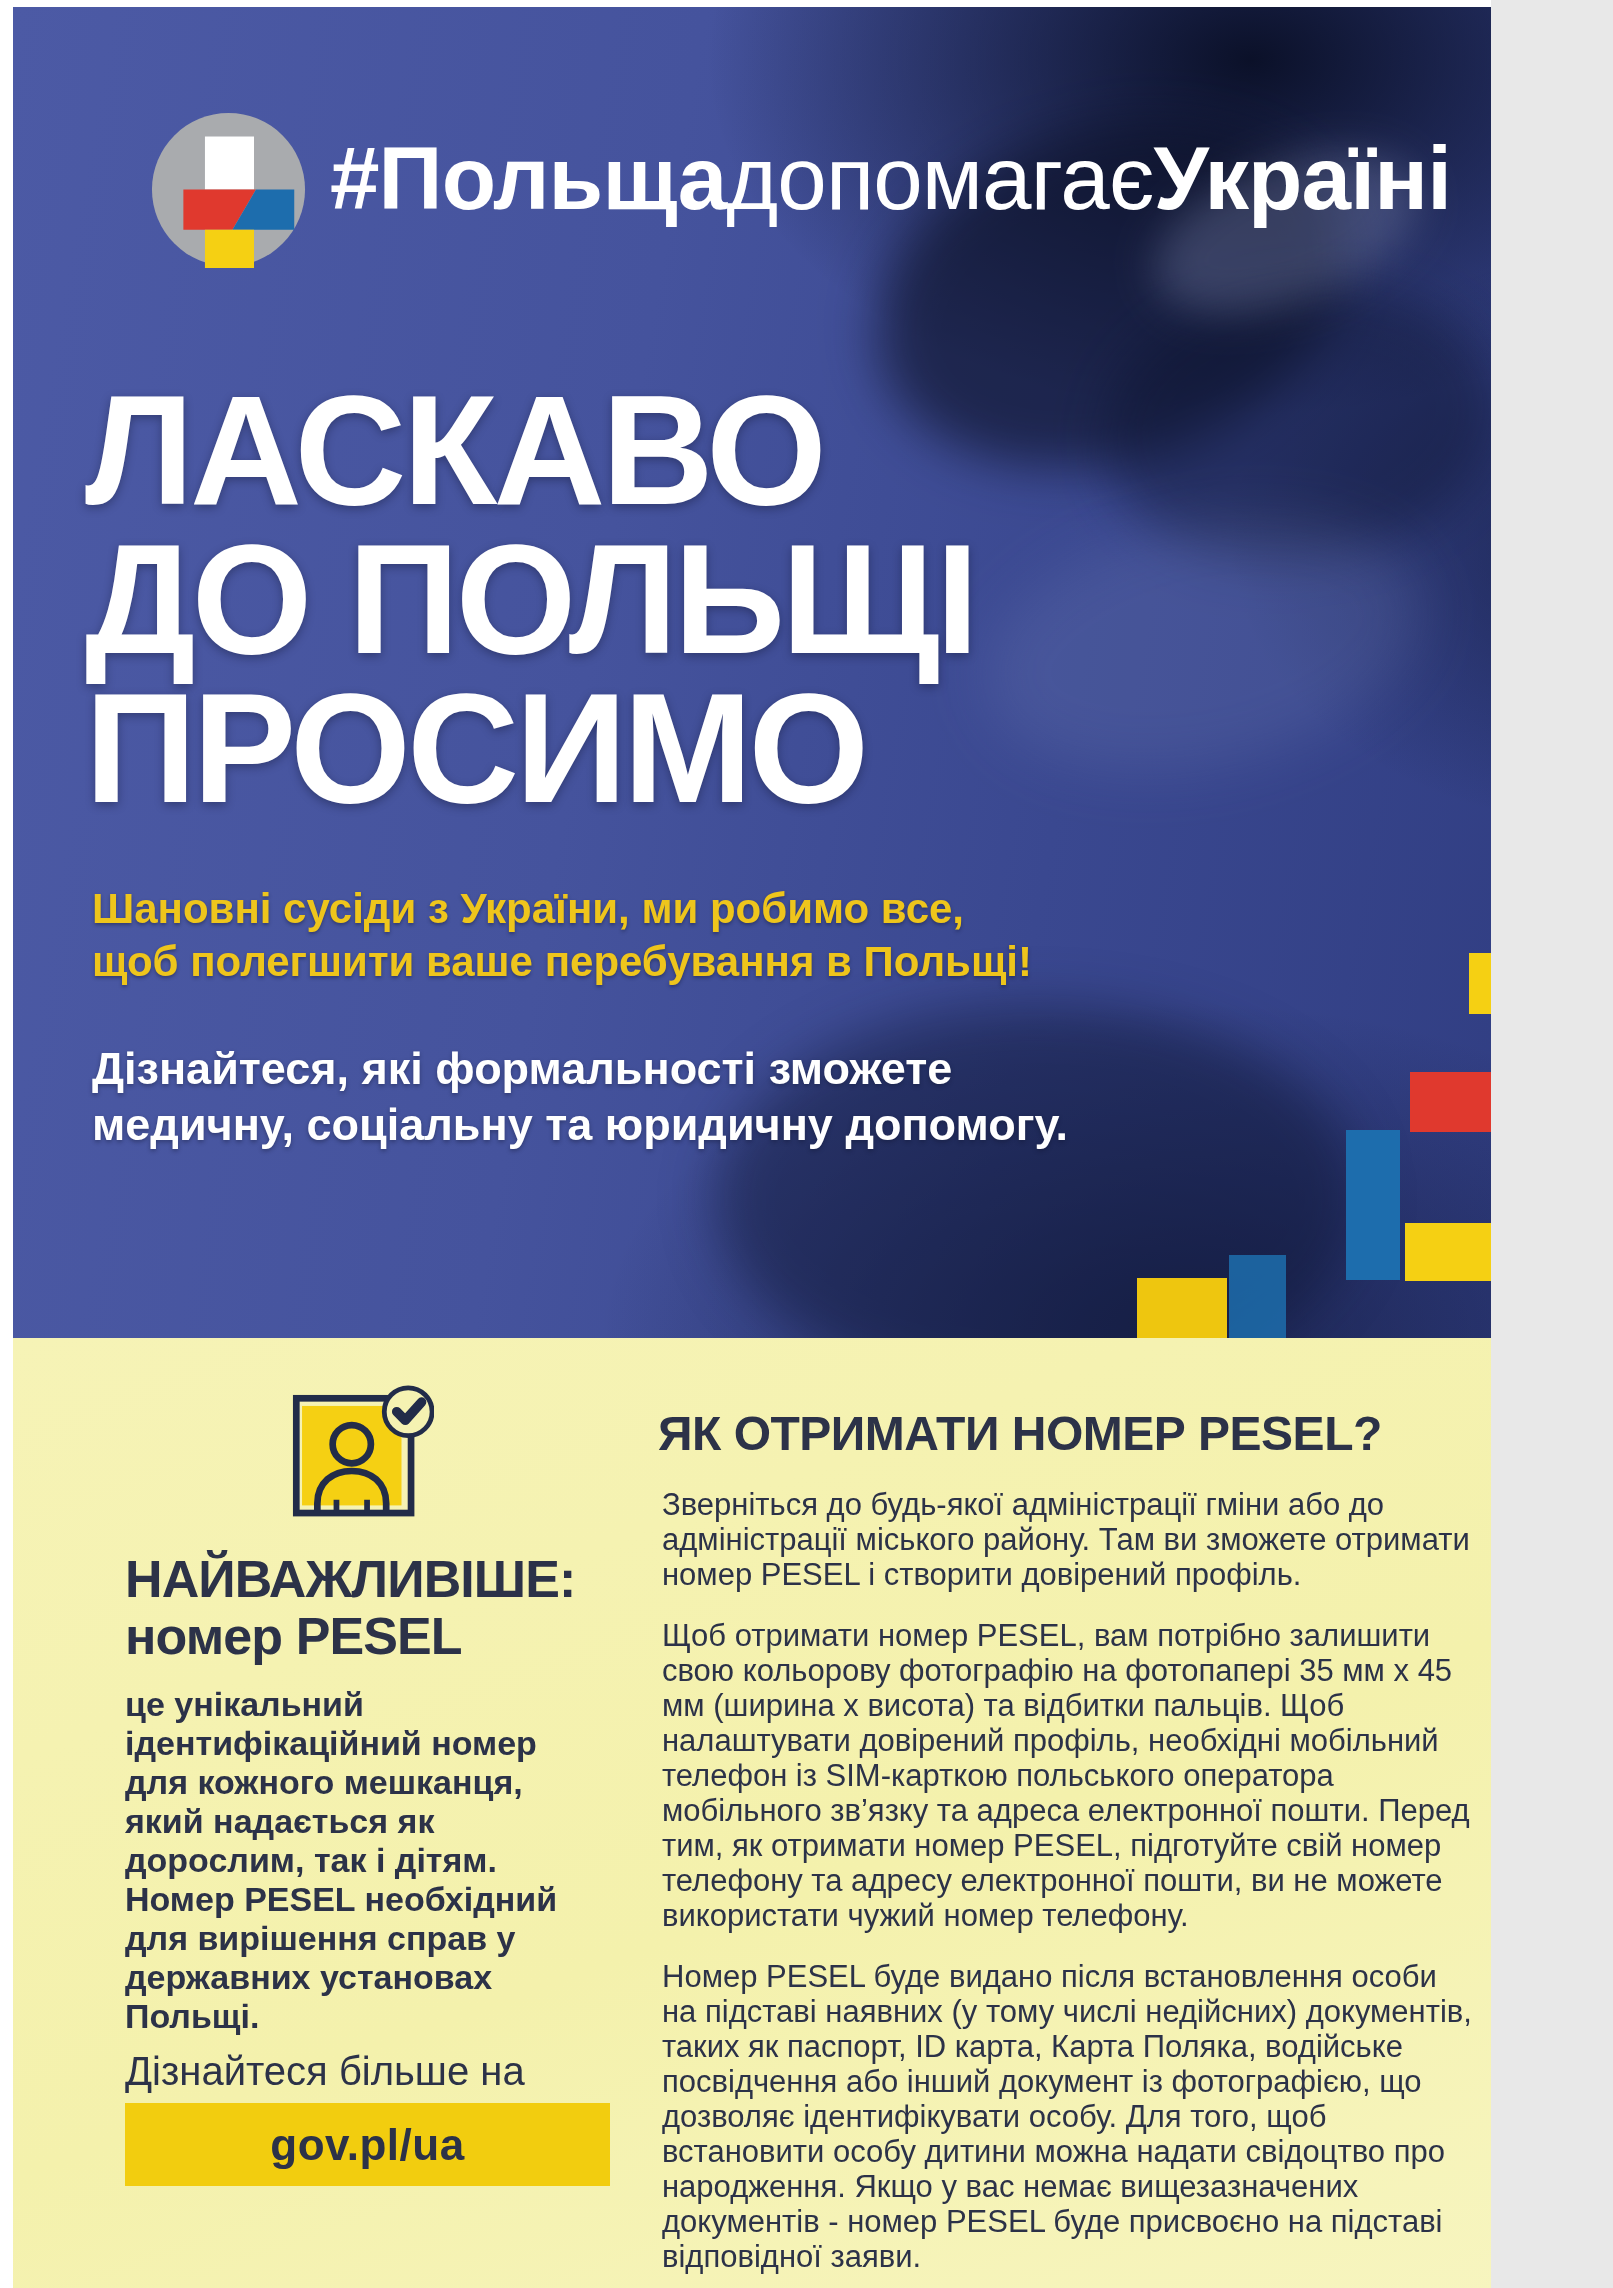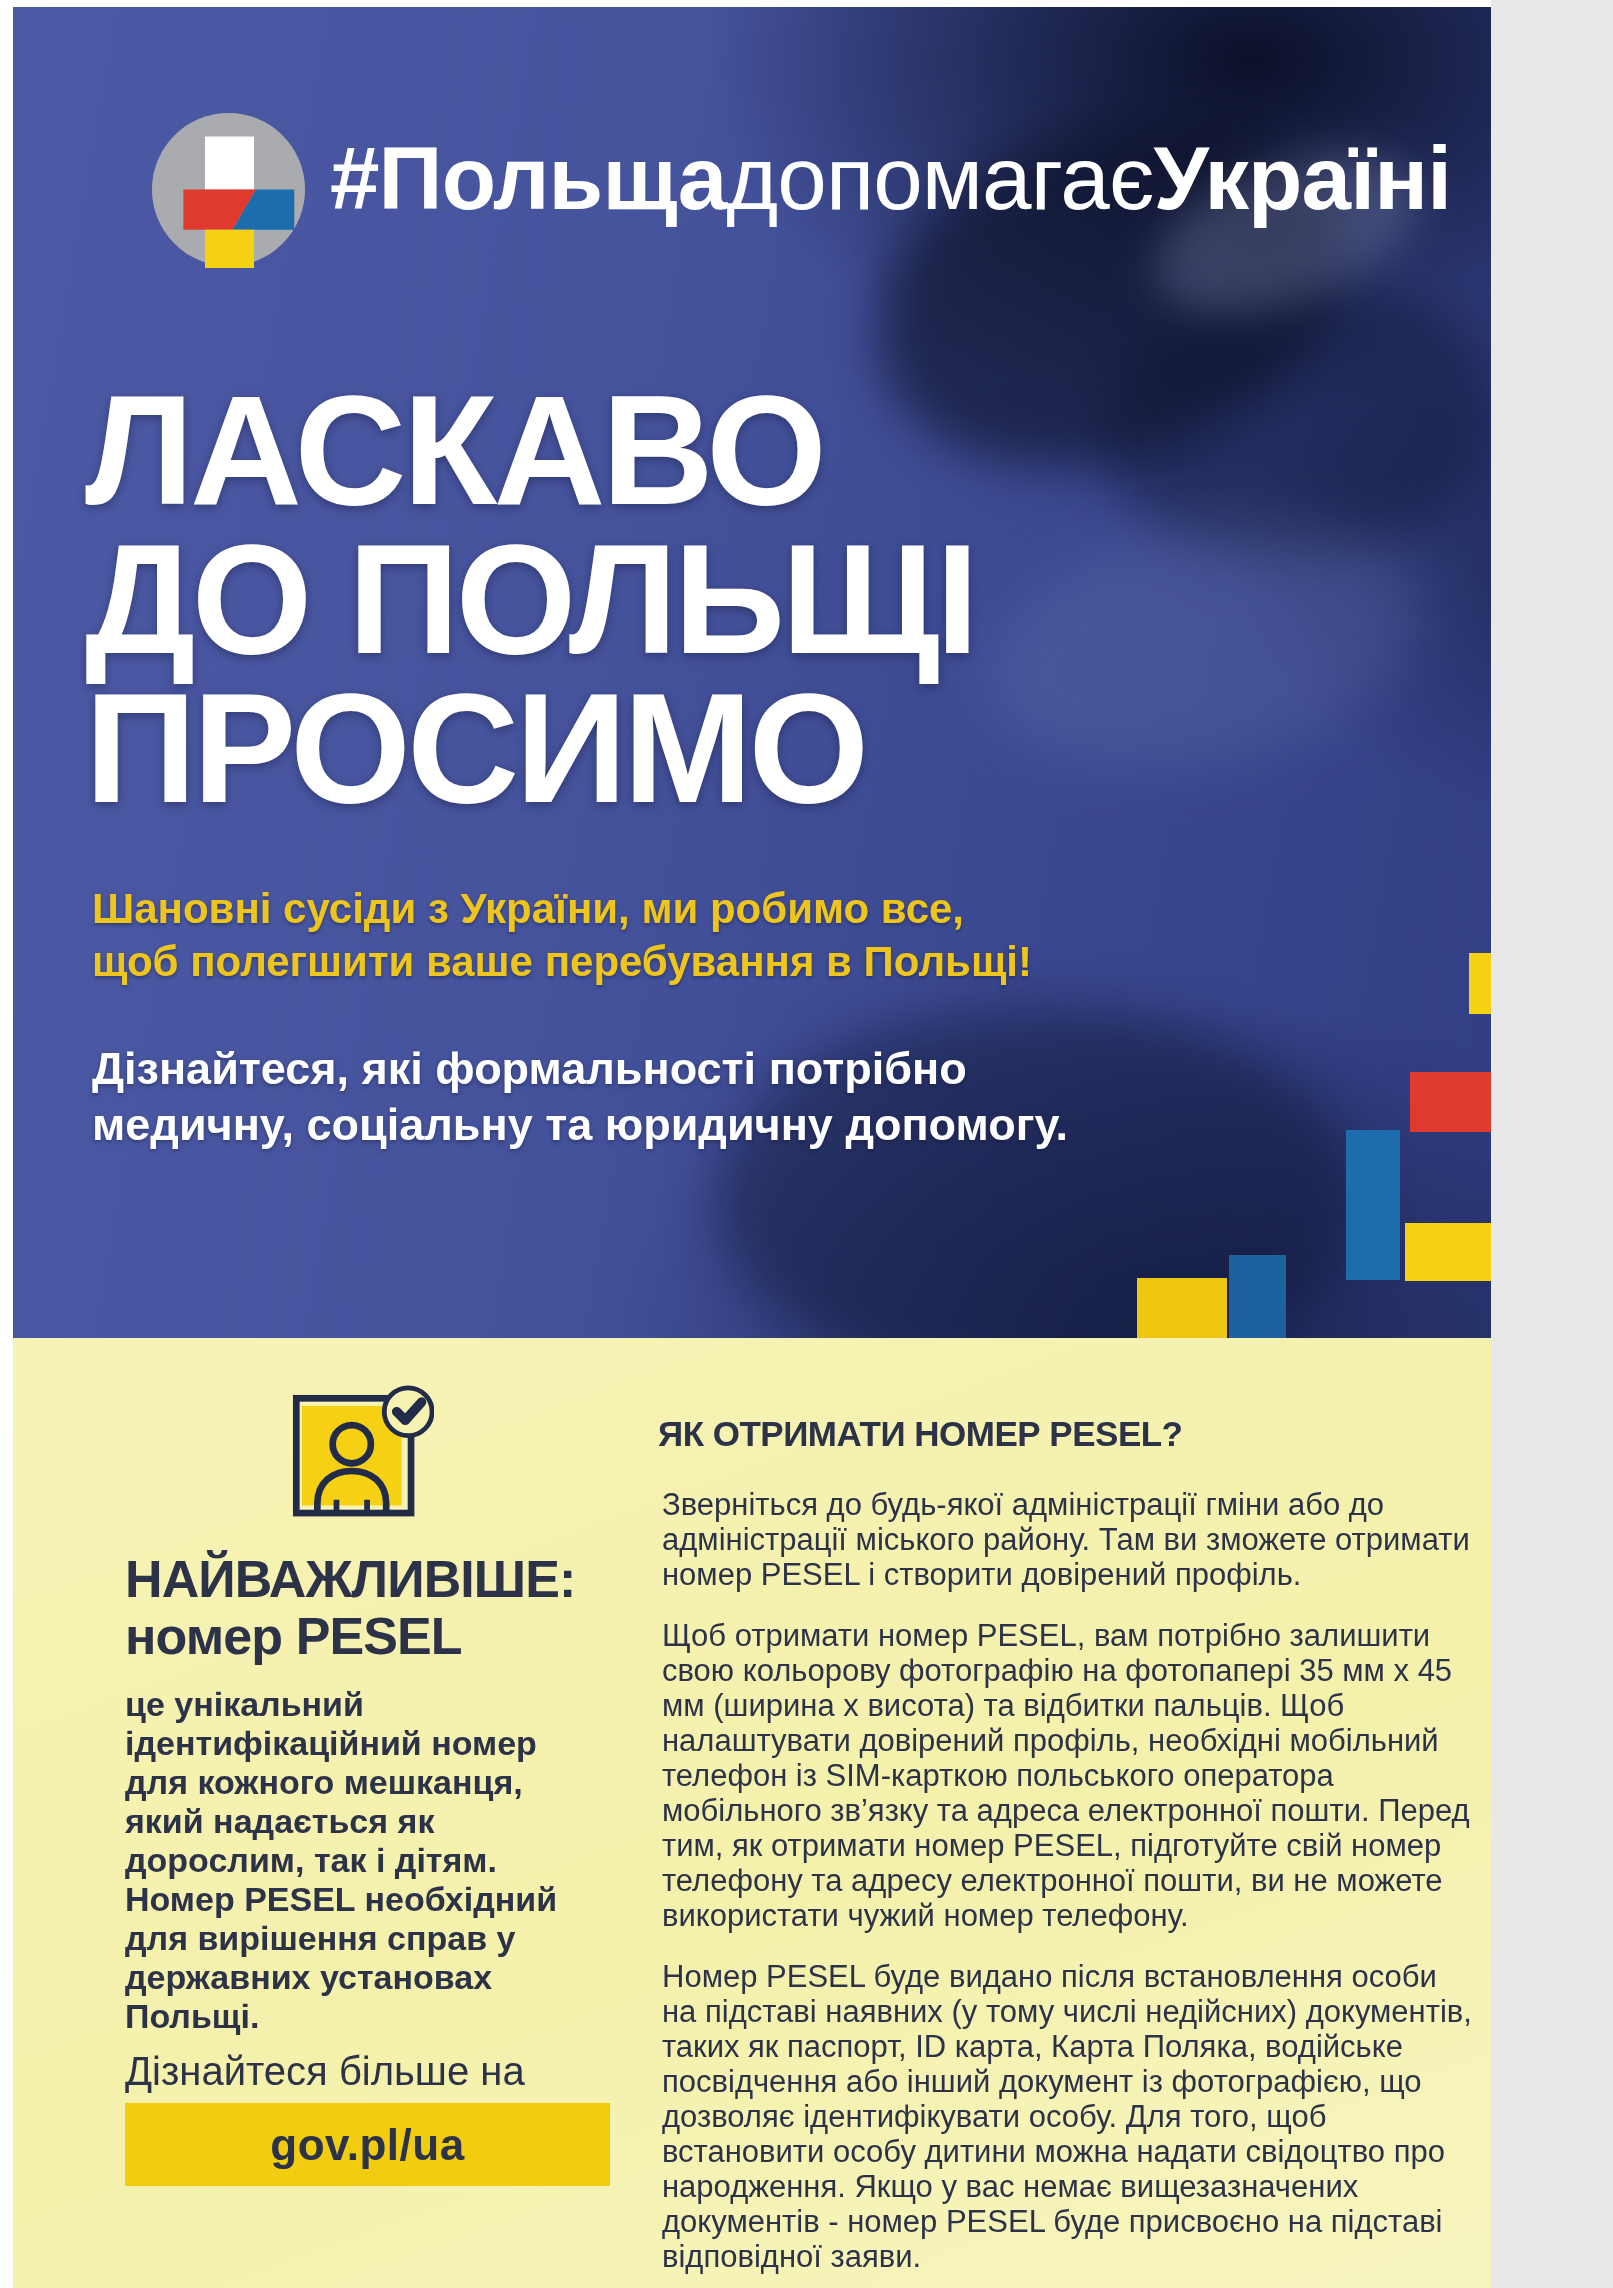--- a/index.html
+++ b/index.html
@@ -70,21 +70,21 @@
   .left-col h2{margin:0; font-size:52px; font-weight:700; line-height:57px; letter-spacing:-0.9px;}
   .left-col .body{margin:20px 0 0 0; font-size:34px; font-weight:700; line-height:39px;}
   .left-col .more{margin:13px 0 0 0; font-size:40px; font-weight:400;}
   .gov-banner{
     margin-top:9.2px; width:485px; height:83px; background:#f2cd0f;
     display:flex; align-items:center; justify-content:center;
   }
   .gov-banner span{font-size:44px; font-weight:700; color:#2c3248; letter-spacing:0.5px;}
 
   .right-col{position:absolute; left:658px; top:1407px; width:820px; color:#2c3248;}
-  .right-col h2{margin:0; font-size:35px; font-weight:700; line-height:54px; letter-spacing:-0.5px; white-space:nowrap;}
+  .right-col h2{margin:0; font-size:48px; font-weight:700; line-height:54px; letter-spacing:-0.5px; white-space:nowrap;}
   .right-col p{margin:26px 0 0 4px; font-size:31px; font-weight:400; line-height:35px;}
 </style>
 </head>
 <body>
 
 <div class="page">
 
   <div class="blue-bg">
     <div>
       <div class="blob b1"></div>
@@ -121,21 +121,21 @@
     <div class="line">ДО ПОЛЬЩІ</div>
     <div class="line">ПРОСИМО</div>
   </div>
 
   <div class="greeting">
     <div>Шановні сусіди з України, ми робимо все,</div>
     <div>щоб полегшити ваше перебування в Польщі!</div>
   </div>
 
   <div class="intro">
-    <div>Дізнайтеся, які формальності потрібно</div>
+    <div>Дізнайтеся, які формальності зможете</div>
     <div>медичну, соціальну та юридичну допомогу.</div>
   </div>
 
   <div class="yellow-bg"></div>
 
   <svg class="id-icon" viewBox="0 0 160 160" aria-hidden="true">
     <rect x="22" y="24" width="104" height="104" fill="#f5d013"></rect>
     <rect x="16" y="16" width="120" height="120" fill="none" stroke="#222c49" stroke-width="7"></rect>
     <circle cx="74" cy="64" r="20" fill="none" stroke="#222c49" stroke-width="7"></circle>
     <path d="M38 136 v-10 c0 -22 16 -34 36 -34 s36 12 36 34 v10" fill="none" stroke="#222c49" stroke-width="7"></path>

